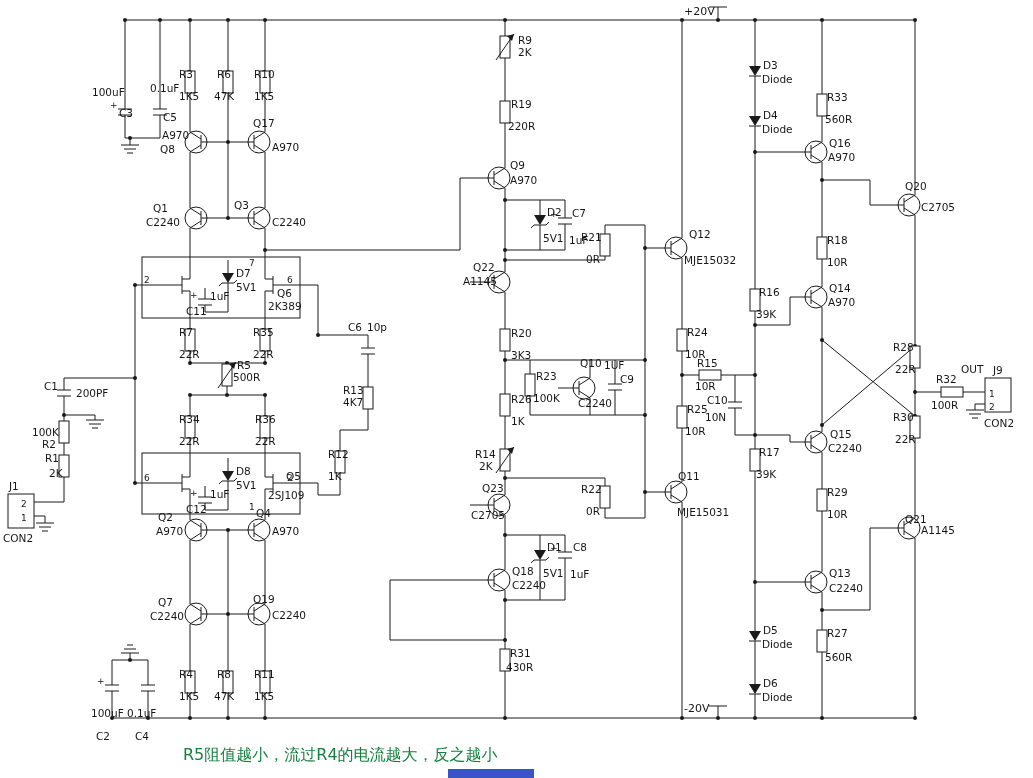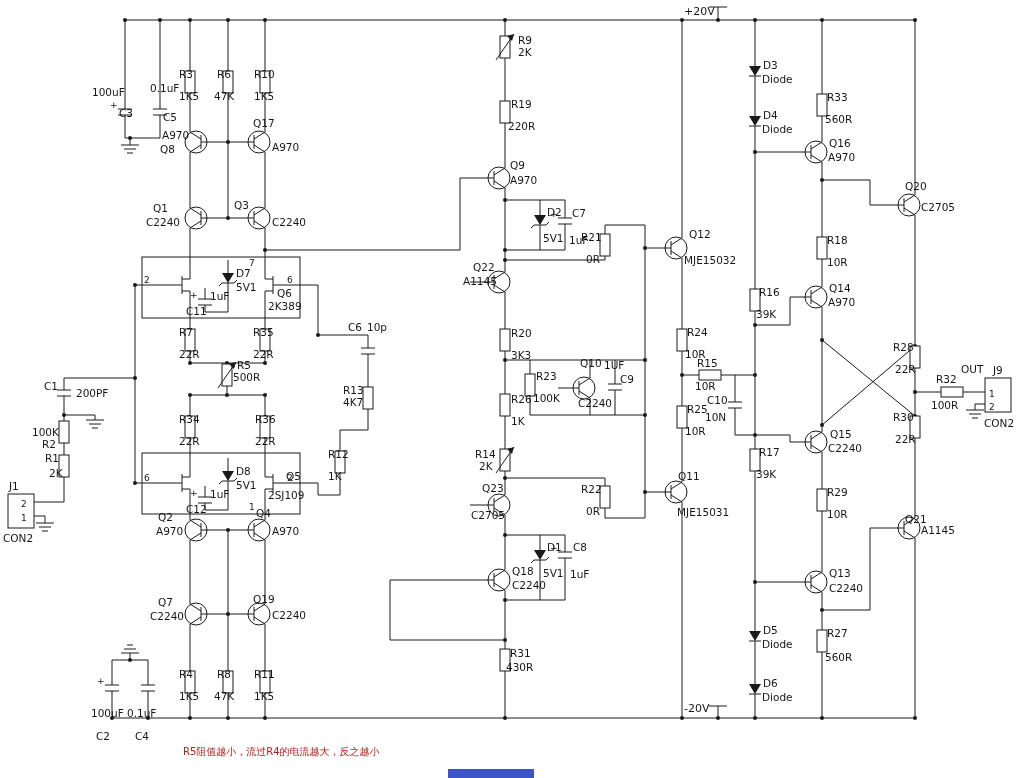--- a/index.html
+++ b/index.html
@@ -7,21 +7,21 @@
          font-family:"DejaVu Sans","Liberation Sans",sans-serif;}
   svg{position:absolute;left:0;top:0;}
   svg line{stroke:#1a1a1a;stroke-width:1;}
   svg rect{fill:#ffffff;stroke:#1a1a1a;stroke-width:1;}
   svg rect.obox{fill:none;}
   svg circle.body{fill:#ffffff;stroke:#1a1a1a;stroke-width:1;}
   svg circle.dot{fill:#1a1a1a;stroke:none;}
   svg path{stroke:#1a1a1a;fill:none;}
   svg path.solid{fill:#1a1a1a;stroke:none;}
   svg text{fill:#161616;font-family:"DejaVu Sans","Liberation Sans",sans-serif;}
-  .annotation{position:absolute;left:183px;top:745px;font-size:10px;color:#b91c1c;}
+  .annotation{position:absolute;left:183px;top:745px;font-size:16px;color:#15803d;}
   .blue-strip{position:absolute;left:448px;top:769px;width:86px;height:9px;background:#3b55c6;}
 </style>
 </head>
 <body>
 
 <div class="stage">
   <svg width="1033" height="778" viewBox="0 0 1033 778">
       <g>
         <rect x="142" y="257" width="158" height="61" class="obox"></rect>
         <rect x="142" y="453" width="158" height="61" class="obox"></rect>

